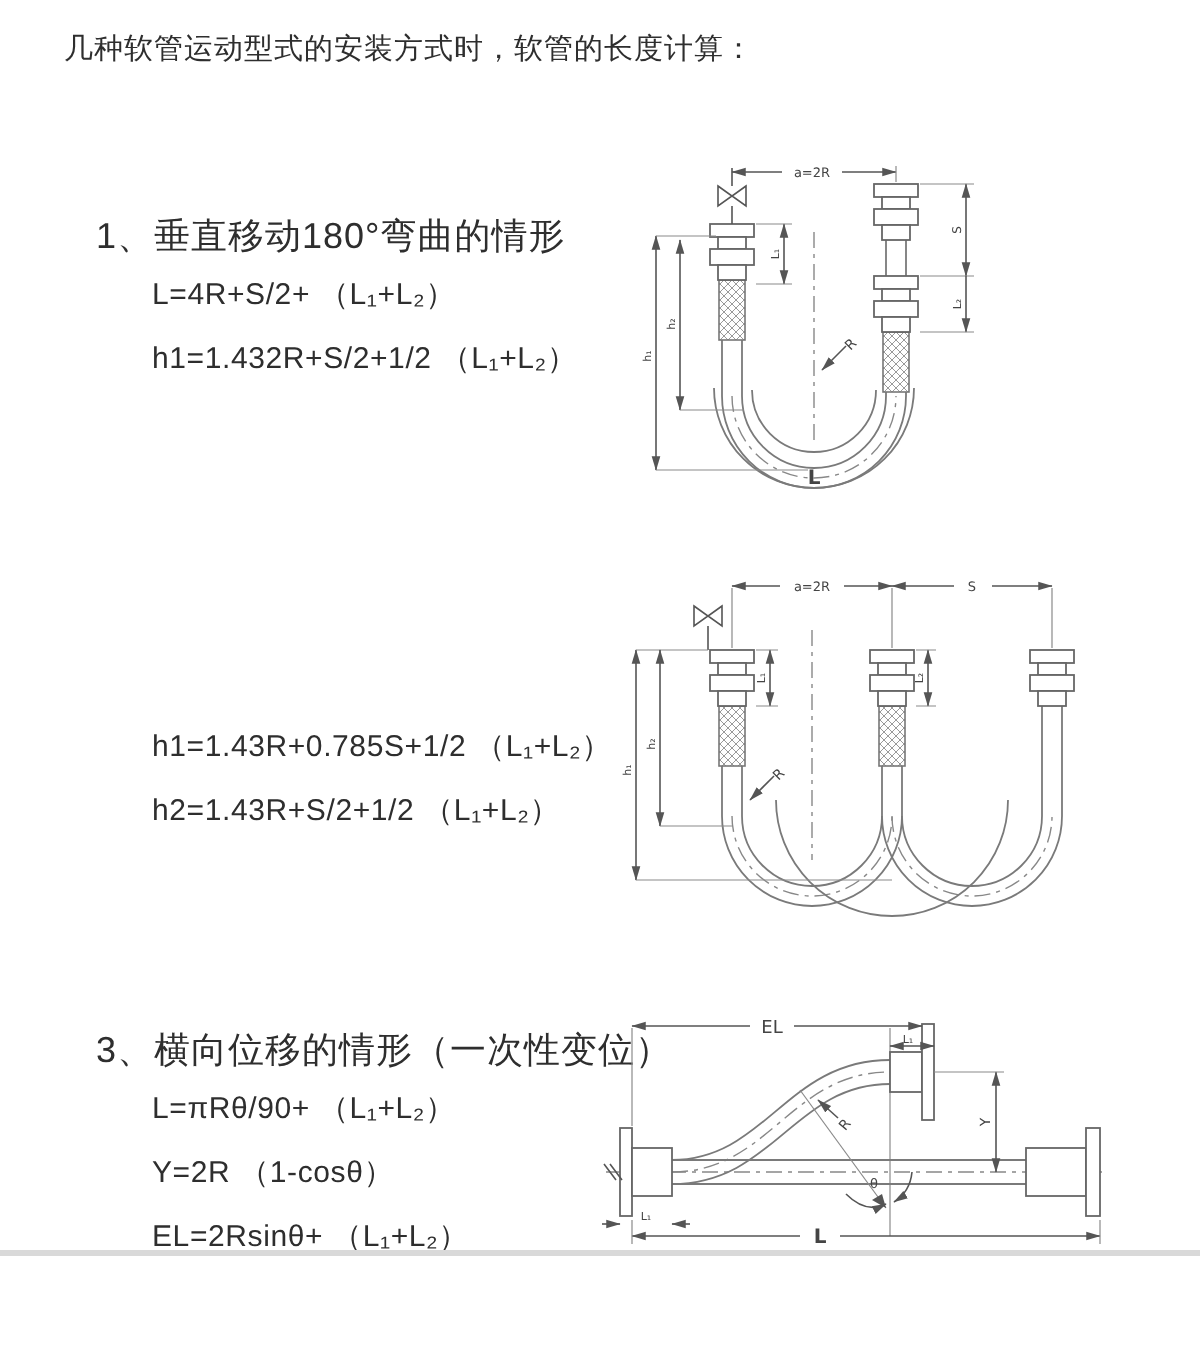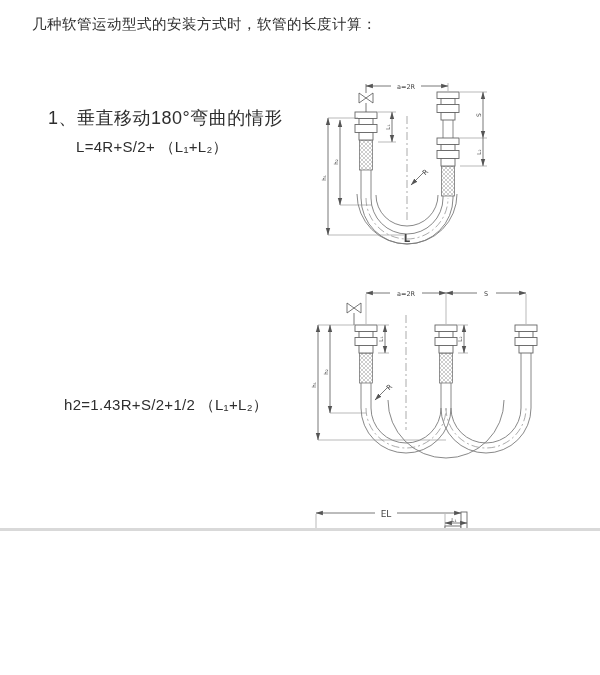--- a/index.html
+++ b/index.html
@@ -1,17 +1,17 @@
 <!DOCTYPE html>
 <html><head>
 <meta charset="utf-8">
 <style>
   html,body{margin:0;padding:0;background:#fff;}
   .page{
-    position:relative;width:600px;height:531px;background:#fff;overflow:hidden;
+    position:relative;width:600px;height:628px;background:#fff;overflow:hidden;
     font-family:"Liberation Sans","DejaVu Sans",sans-serif;color:#333;
   }
   .title{position:absolute;left:32px;top:15px;font-size:14.5px;letter-spacing:.5px;color:#2e2e2e;}
   .sec-head{position:absolute;font-size:18px;letter-spacing:.5px;color:#2e2e2e;}
   .formula{position:absolute;font-size:15px;letter-spacing:.3px;color:#2e2e2e;text-align:right;}
   svg{position:absolute;overflow:visible;}
   .draw{stroke:#7a7a7a;stroke-width:.9;fill:none;}
   .fit{stroke:#666;stroke-width:.9;fill:#fff;}
   .dim{stroke:#555;stroke-width:.8;fill:none;}
   .ext{stroke:#8a8a8a;stroke-width:.6;fill:none;}
@@ -35,20 +35,21 @@
       <pattern id="br" patternUnits="userSpaceOnUse" width="4" height="4">
         <path d="M0,0 L4,4 M4,0 L0,4" stroke="#9a9a9a" stroke-width=".5"></path>
       </pattern>
     </defs>
   </svg>
 
   <div class="title">几种软管运动型式的安装方式时，软管的长度计算：</div>
 
   <div class="sec-head" style="left:48px;top:106px">1、垂直移动180°弯曲的情形</div>
   <div class="formula" style="left:76px;top:138px">L=4R+S/2+ （L₁+L₂）</div>
+  <div class="formula" style="left:76px;top:170px">h1=1.432R+S/2+1/2 （L₁+L₂）</div>
 
   <svg style="left:300px;top:70px" width="272" height="192" viewBox="0 0 272 192">
 
     <path class="cl" d="M107,46 V150"></path>
     <path class="cl" d="M66,128 A41 41 0 0 0 148,128"></path>
 
     <g class="draw">
       <path d="M61,100 V128 M71,100 V128"></path>
       <path d="M143,126 V128 M153,126 V128"></path>
       <path d="M143,50 V68 M153,50 V68"></path>
@@ -121,21 +122,22 @@
     </g>
 
     <g>
       <path class="dim" d="M123,103 L111,115" marker-end="url(#ae)"></path>
       <text class="dlabel" font-size="7" transform="rotate(-45 126 102)" x="123" y="104">R</text>
     </g>
 
     <text x="107" y="172" font-size="10" font-weight="bold" fill="#333" text-anchor="middle" class="dlabel">L</text>
   </svg>
 
-  <div class="formula" style="left:64px;top:396px">h2=1.43R+S/2+1/2 （L₁+L₂）</div>
+  <div class="formula" style="left:76px;top:364px">h1=1.43R+0.785S+1/2 （L₁+L₂）</div>
+  <div class="formula" style="left:76px;top:396px">h2=1.43R+S/2+1/2 （L₁+L₂）</div>
 
   <svg style="left:300px;top:280px" width="285" height="185" viewBox="0 0 285 185">
     <path class="cl" d="M106,35 V150"></path>
     <path class="cl" d="M66,128 A40 40 0 0 0 146,128"></path>
     <path class="cl" d="M146,128 A40 40 0 0 0 226,128"></path>
     <g class="draw">
       <path d="M61,103 V128 M71,103 V128"></path>
       <path d="M141,103 V128 M151,103 V128"></path>
       <path d="M221,73 V128 M231,73 V128"></path>
       <path d="M61,128 A45 45 0 0 0 151,128"></path>
@@ -198,20 +200,24 @@
       <path class="dim" d="M164,45 V73" marker-start="url(#as)" marker-end="url(#ae)"></path>
       <path class="ext" d="M158,45 H168 M158,73 H168"></path>
       <text class="dlabel" font-size="5.5" text-anchor="middle" transform="rotate(-90 161.5 59)" x="161.5" y="59">L₂</text>
     </g>
     <g>
       <path class="dim" d="M87,108 L75,120" marker-end="url(#ae)"></path>
       <text class="dlabel" font-size="7" transform="rotate(-45 90 107)" x="87" y="109">R</text>
     </g>
   </svg>
 
+  <div class="sec-head" style="left:48px;top:513px">3、横向位移的情形（一次性变位）</div>
+  <div class="formula" style="left:76px;top:545px">L=πRθ/90+ （L₁+L₂）</div>
+  <div class="formula" style="left:76px;top:577px">Y=2R （1-cosθ）</div>
+  <div class="formula" style="left:76px;top:609px">EL=2Rsinθ+ （L₁+L₂）</div>
 
   <svg style="left:295px;top:500px" width="300" height="155" viewBox="0 0 300 155">
     <path class="cl" d="M8,86 H258"></path>
     <path class="cl" d="M41,86 C90,86 100,36 150,36"></path>
     <path class="ext" d="M150,14 V118"></path>
     <g class="draw">
       <path d="M41,80 H218 M41,92 H218"></path>
       <path d="M41,80 C88,80 98,30 150,30"></path>
       <path d="M41,92 C92,92 102,42 150,42"></path>
     </g>

